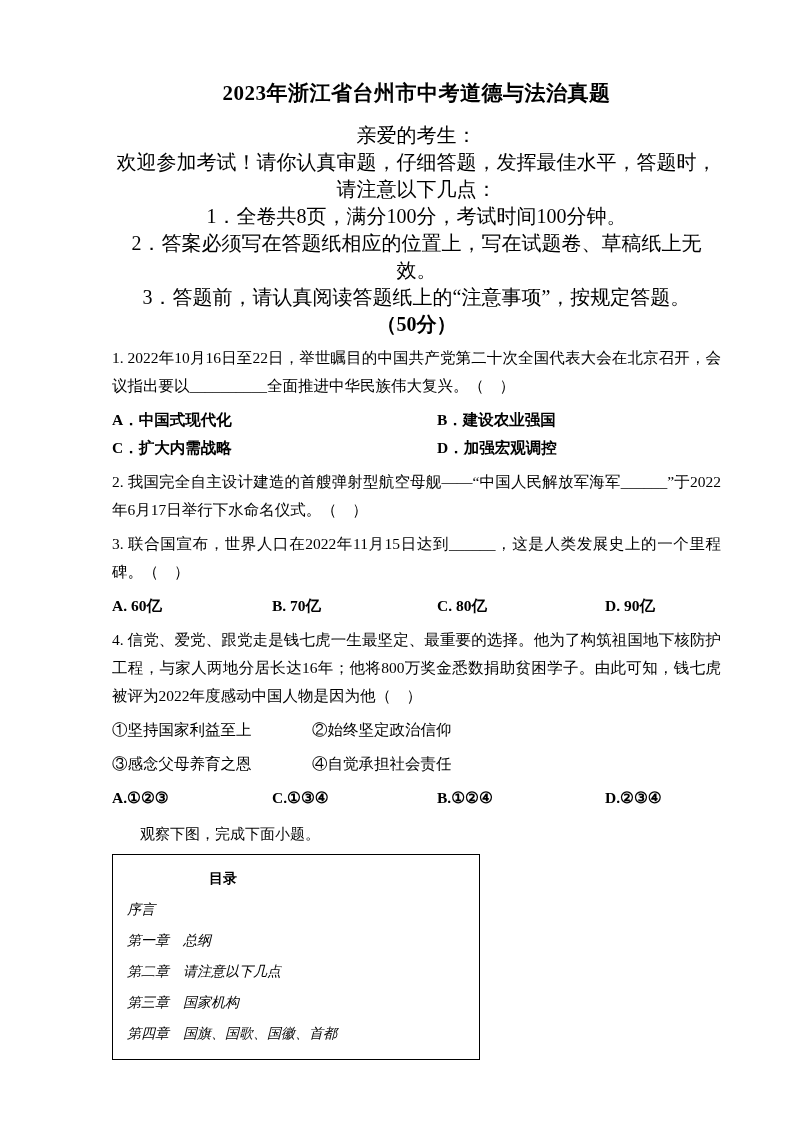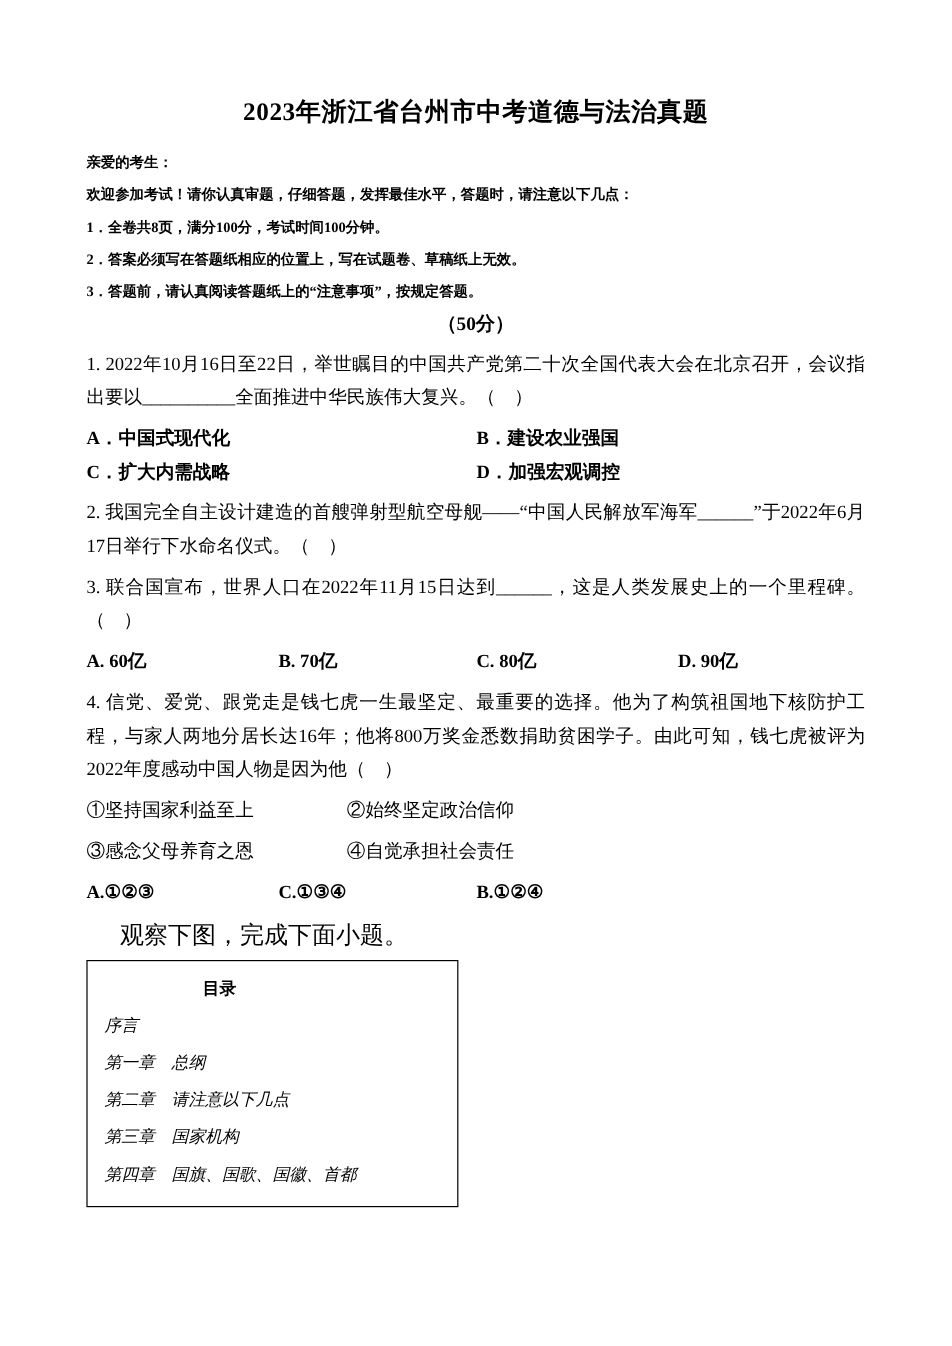--- a/index.html
+++ b/index.html
@@ -5,58 +5,59 @@
 <style>
   * { margin: 0; padding: 0; box-sizing: border-box; }
   html, body { background: #ffffff; }
   .page {
     width: 793px;
     height: 1122px;
     margin: 0 auto;
     background: #ffffff;
     color: #000000;
     font-family: "Liberation Serif", "DejaVu Serif", serif;
-    padding: 78px 72px 40px 72px;
+    padding: 78px 72px 40px 112px;
     overflow: hidden;
     position: relative;
   }
   .doc-title {
     font-size: 21px;
     font-weight: bold;
     text-align: center;
     letter-spacing: 0.5px;
     margin-bottom: 14px;
     line-height: 30px;
   }
   .notice p {
-    font-size: 12px;
-    font-weight: bold;
+    font-size: 20px;
+    font-weight: normal;
     line-height: 27px;
+    text-align: center;
   }
   .score-line {
-    font-size: 16px;
+    font-size: 20px;
     font-weight: bold;
     text-align: center;
     line-height: 27px;
   }
   .question { margin-top: 6px; font-size: 15.5px; }
   .stem { line-height: 28px; text-align: justify; }
   .opts { margin-top: 6px; line-height: 28px; font-weight: bold; }
   .cols-2 { display: grid; grid-template-columns: 325px 1fr; }
   .cols-4 { display: grid; grid-template-columns: 160px 165px 168px 1fr; }
-  .cols-stmt { display: grid; grid-template-columns: 200px 1fr; line-height: 28px; margin-top: 6px; gap: 17px; }
+  .cols-stmt { display: grid; grid-template-columns: 200px 1fr; line-height: 28px; margin-top: 6px; }
   .observe-note {
     margin-top: 8px;
     padding-left: 28px;
-    font-size: 20px;
+    font-size: 15px;
     line-height: 28px;
   }
   .catalog-box {
     margin-top: 6px;
-    width: 310px;
+    width: 368px;
     border: 1px solid #000000;
     padding: 8px 12px 10px 14px;
     font-size: 14px;
   }
   .catalog-title {
     font-weight: bold;
     padding-left: 82px;
     line-height: 31px;
   }
   .catalog-item { line-height: 31px; font-style: italic; }
@@ -110,20 +111,21 @@
       <span>②始终坚定政治信仰</span>
     </div>
     <div class="cols-stmt">
       <span>③感念父母养育之恩</span>
       <span>④自觉承担社会责任</span>
     </div>
     <div class="opts cols-4">
       <span>A.①②③</span>
       <span>C.①③④</span>
       <span>B.①②④</span>
+      <span>D.②③④</span>
     </div>
   </div>
 
   <div class="observe-note">观察下图，完成下面小题。</div>
 
   <div class="catalog-box">
     <div class="catalog-title">目录</div>
     <div class="catalog-item">序言</div>
     <div class="catalog-item">第一章　总纲</div>
     <div class="catalog-item">第二章　请注意以下几点</div>

